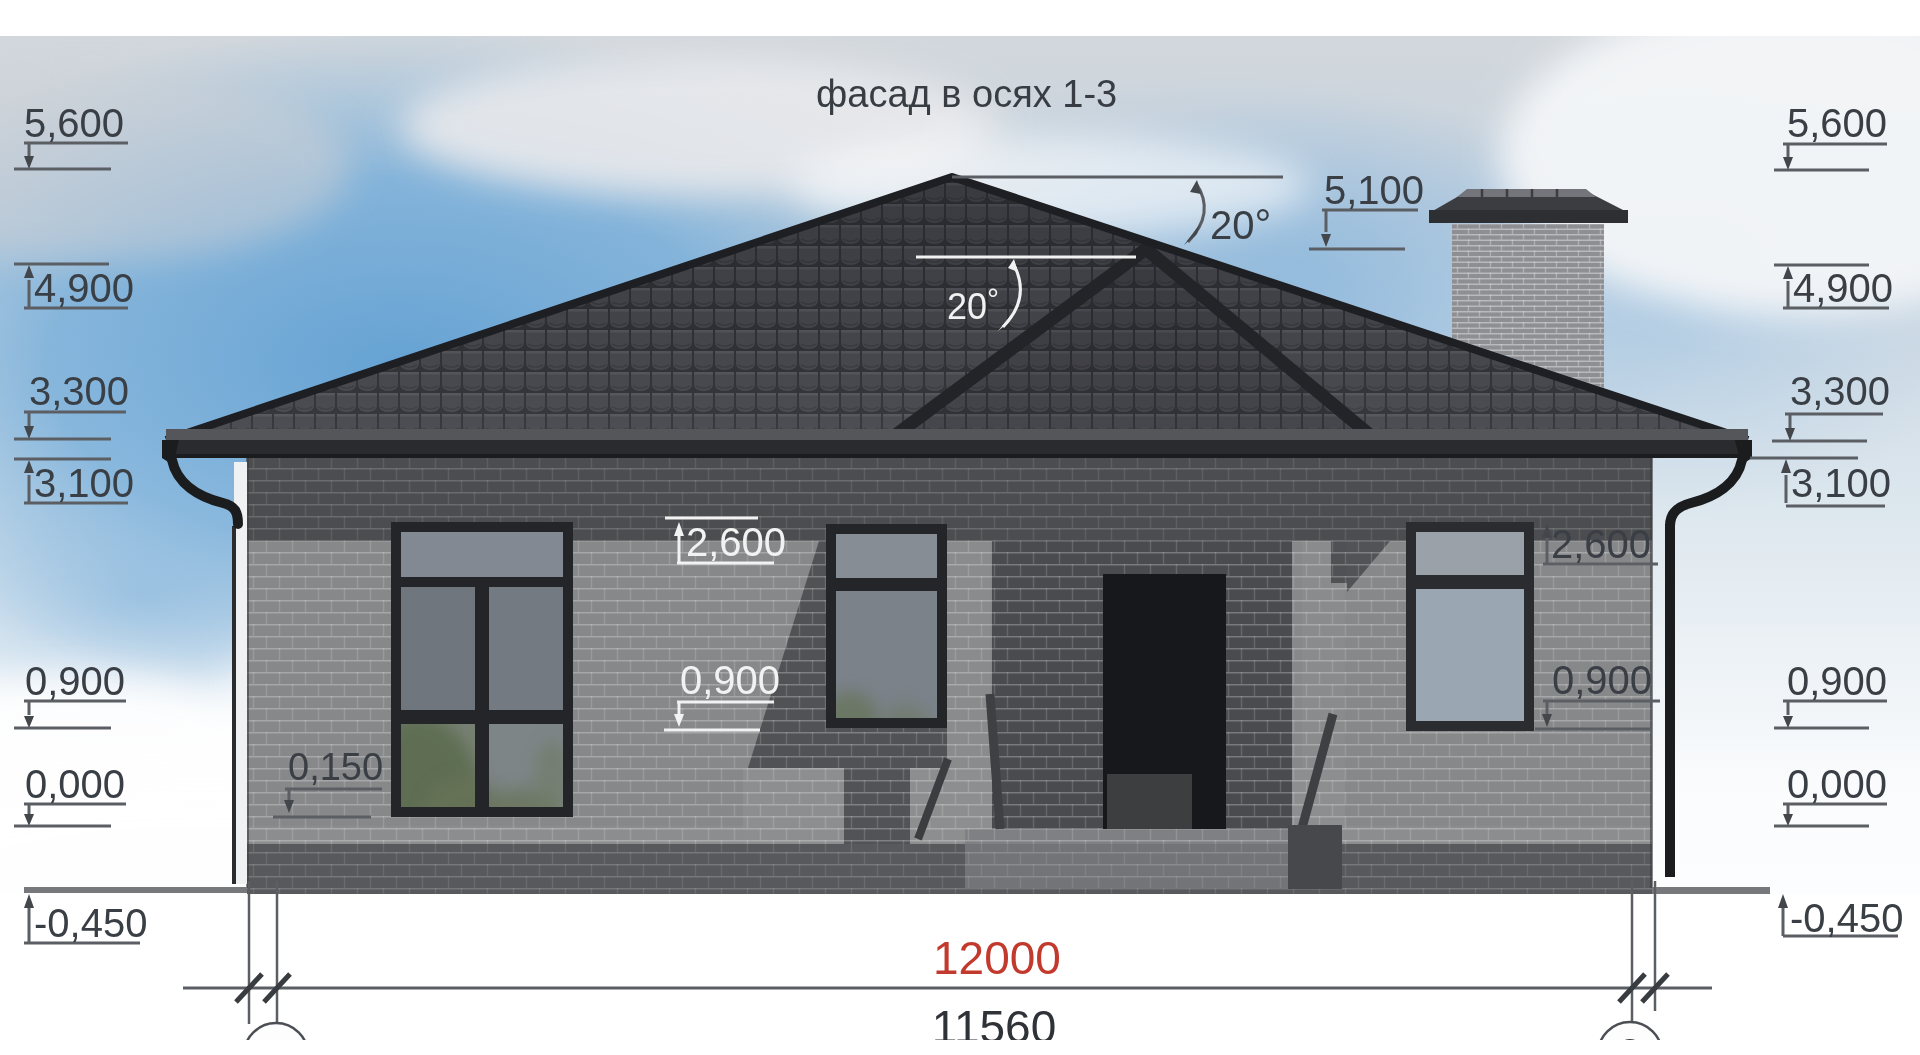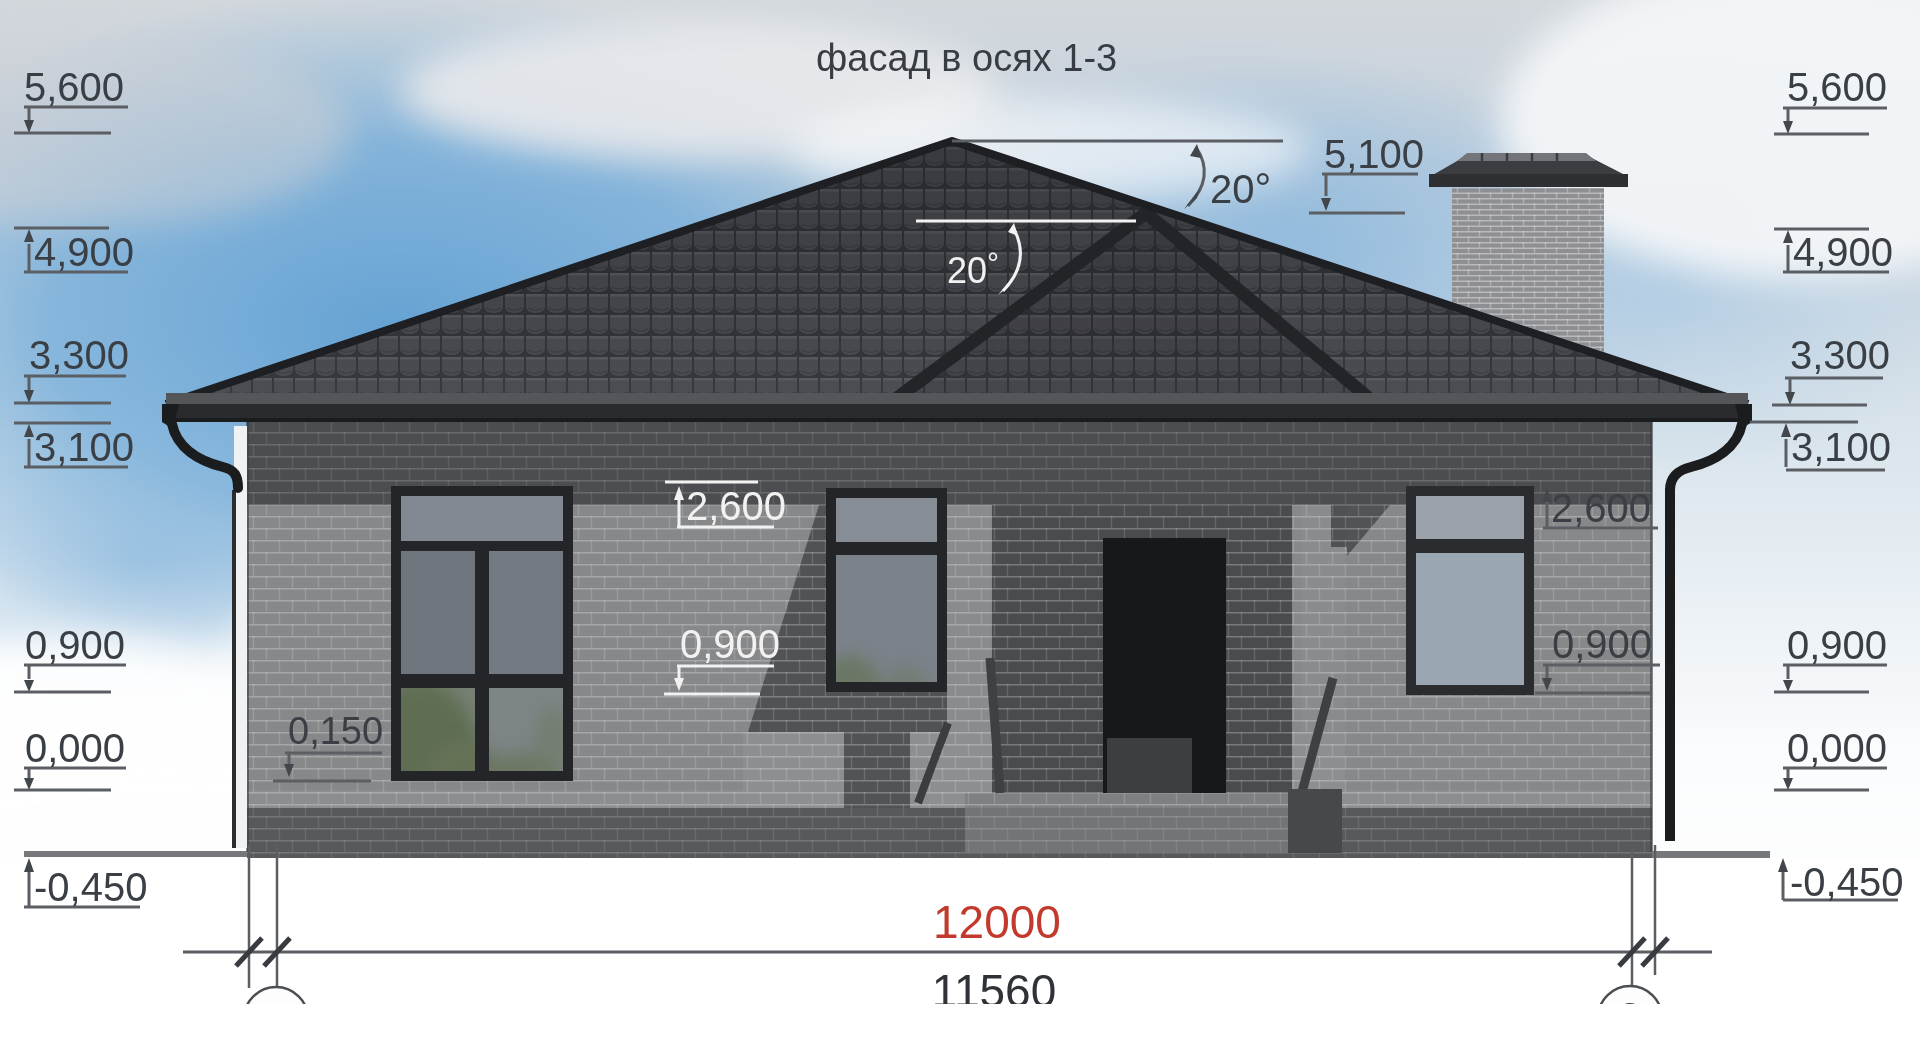--- a/index.html
+++ b/index.html
@@ -1,16 +1,16 @@
 <!DOCTYPE html>
 <html><head>
 <meta charset="utf-8">
 <style>
 html,body{margin:0;padding:0;background:#fff;}
-#page{position:relative;width:1920px;height:1004px;overflow:hidden;font-family:"Liberation Sans", sans-serif;}
+#page{position:relative;width:1920px;height:1004px;overflow:hidden;font-family:"Liberation Sans", sans-serif;margin-top:36px;}
 svg{display:block}
 text{font-family:"Liberation Sans", sans-serif;}
 </style>
 </head>
 <body>
 <div id="page">
 <svg width="1920" height="1055" viewBox="0 0 1920 1055">
 <defs>
   <linearGradient id="skyV" x1="0" y1="0" x2="0" y2="1">
     <stop offset="0" stop-color="#d2d7dc"></stop>

